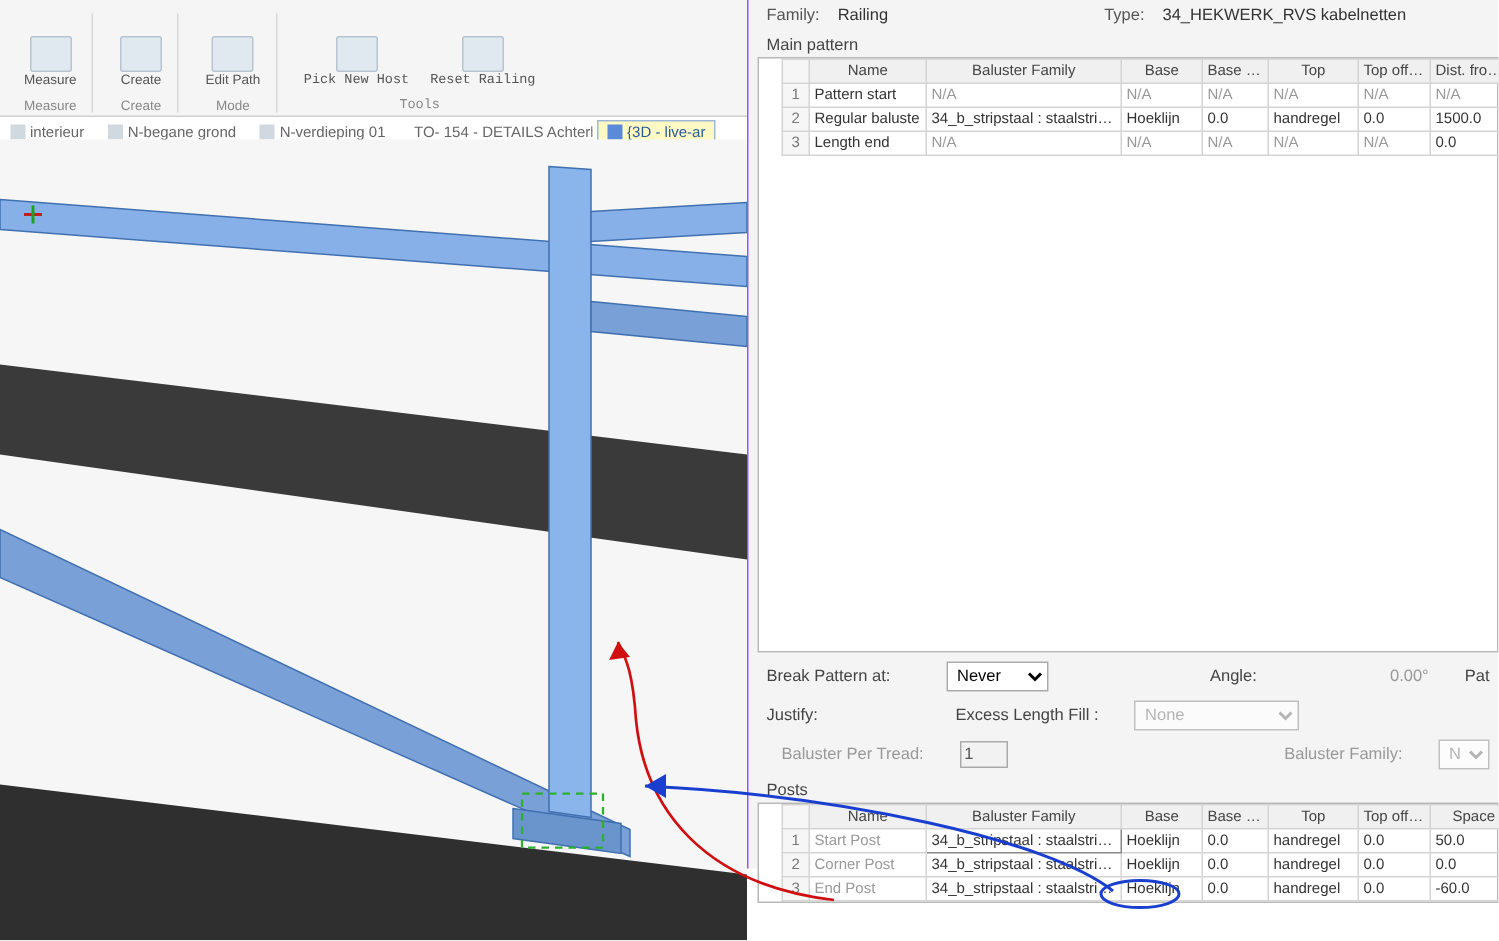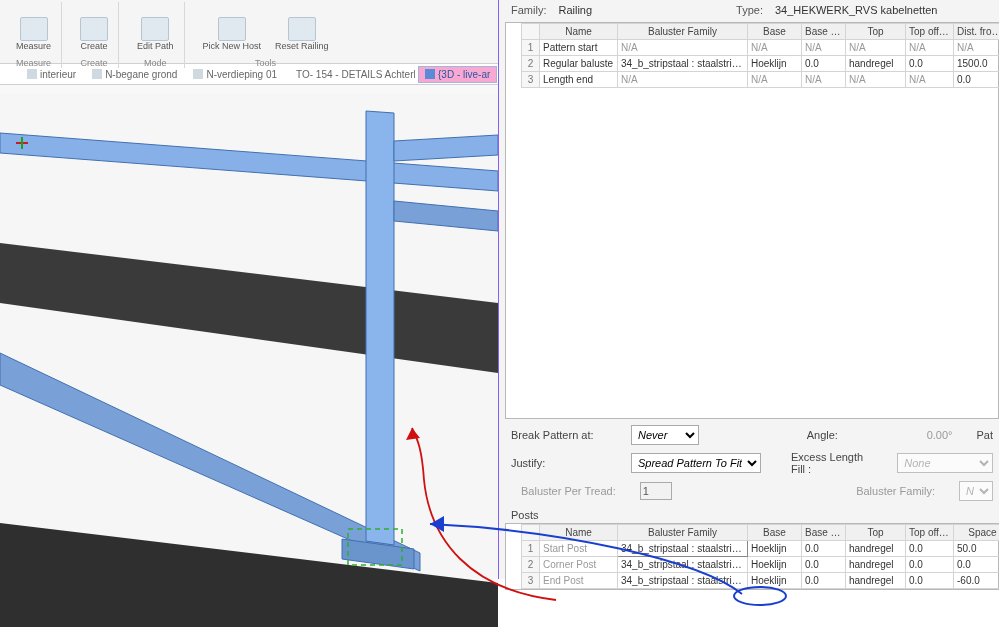--- a/index.html
+++ b/index.html
@@ -2,33 +2,33 @@
 <html><head>
 <meta charset="utf-8">
 <style>
   * { box-sizing: border-box; margin: 0; padding: 0; }
   body { font-family: "Segoe UI", Tahoma, sans-serif; font-size: 11px; color: #333; background: #fff; width: 999px; height: 627px; overflow: hidden; position: relative; }
 
   
   .left-pane { position: absolute; left: 0; top: 0; width: 498px; height: 627px; background: #f8f8f8; }
 
   
-  .ribbon { height: 64px; background: #f5f5f5; border-bottom: 1px solid #d0d0d0; display: flex; padding: 2px 6px; gap: 8px; }
+  .ribbon { height: 78px; background: #f5f5f5; border-bottom: 1px solid #d0d0d0; display: flex; align-items: flex-end; padding: 2px 6px; gap: 8px; }
   .ribbon-group { display: flex; flex-direction: column; align-items: center; gap: 2px; padding: 0 6px; border-right: 1px solid #d8d8d8; height: 66px; justify-content: flex-end; }
-  .ribbon-group:last-child { border-right: none; }
+  .ribbon-group:last-child { border-right: none; font-family: Liberation Mono, monospace; }
   .ribbon-row { display: flex; gap: 6px; }
   .ribbon-btn { display: flex; flex-direction: column; align-items: center; gap: 1px; cursor: pointer; padding: 2px 4px; }
   .ribbon-btn .ico { width: 28px; height: 24px; background: #e0e8f0; border: 1px solid #b8c4d0; border-radius: 2px; }
   .ribbon-btn span { font-size: 9px; color: #555; text-align: center; line-height: 1.1; }
   .ribbon-group-label { font-size: 9px; color: #888; padding-top: 2px; }
 
   
-  .view-tabs { height: 21px; background: #fff; border-bottom: 1px solid #d0d0d0; display: flex; align-items: center; padding-left: 20px; gap: 2px; }
+  .view-tabs { height: 21px; background: #fff; border-bottom: 1px solid #d0d0d0; display: flex; align-items: center; padding-left: 0; gap: 2px; }
   .view-tab { display: flex; align-items: center; gap: 3px; padding: 2px 6px; font-size: 10px; color: #666; border: 1px solid transparent; cursor: pointer; white-space: nowrap; max-width: 130px; overflow: hidden; text-overflow: ellipsis; }
-  .view-tab.active { border-color: #a0b8d8; background: #f9a8d4; color: #2a5a9a; }
+  .view-tab.active { border-color: #a0b8d8; background: #fef9c3; color: #2a5a9a; }
   .view-tab .tab-ico { width: 10px; height: 10px; background: #d0d8e0; }
   .view-tab.active .tab-ico { background: #5a8ad8; }
 
   
   .chip { position: absolute; left: 2px; top: 96px; background: #d8f0d0; border: 1px solid #a8d090; font-size: 9px; padding: 1px 4px; }
 
   
   .viewport { position: absolute; left: 0; top: 93px; right: 0; bottom: 0; background: #f5f5f5; overflow: hidden; }
   .viewport svg { position: absolute; inset: 0; width: 100%; height: 100%; }
 
@@ -45,21 +45,21 @@
   .grid th, .grid td { border: 1px solid #d4d4d4; padding: 2px 3px; font-size: 10px; text-align: left; white-space: nowrap; overflow: hidden; text-overflow: ellipsis; height: 16px; }
   .grid th { background: #f0f0f0; font-weight: normal; color: #444; text-align: center; }
   .grid td.na { color: #999; }
   .grid .rownum { width: 16px; text-align: center; background: #f6f6f6; color: #777; }
   .grid.main { height: 397px; position: relative;}
   .grid.main tbody { }
 
   .controls { padding: 6px; display: flex; flex-direction: column; gap: 6px; font-size: 11px; color: #444; }
   .ctrl-row { display: flex; align-items: center; gap: 24px; }
   .ctrl-row label { min-width: 96px; }
-  select { font-size: 11px; height: 20px; border: 1px solid #aaa; background: #fff; padding: 0 2px; font-style: italic; }
+  select { font-size: 11px; height: 20px; border: 1px solid #aaa; background: #fff; padding: 0 2px; }
   input[type="text"] { font-size: 11px; height: 18px; border: 1px solid #aaa; padding: 0 2px; }
   input[type="checkbox"] { margin-right: 4px; }
 
   .posts-grid { background: #fff; border: 1px solid #b8b8b8; }
 
   
   .anno-overlay { position: absolute; left: 0; top: 0; width: 999px; height: 627px; pointer-events: none; z-index: 1000; }
 
   .disabled-text { color: #999; }
 </style>
@@ -170,20 +170,21 @@
 <div class="right-pane">
 
   <div class="hdr-row">
     <span class="lbl">Family:</span>
     <span>Railing</span>
     <span style="flex:0 0 120px"></span>
     <span class="lbl">Type:</span>
     <span>34_HEKWERK_RVS kabelnetten</span>
   </div>
 
+  <div class="section-label">Main pattern</div>
 
   <div class="grid main" style="margin-right:0;">
     <table>
       <colgroup>
         <col style="width:18px">
           <col style="width:78px">
           <col style="width:130px">
           <col style="width:54px">
           <col style="width:44px">
           <col style="width:60px">
@@ -250,21 +251,20 @@
       <label>Break Pattern at:</label>
       <select style="width:90px"><option>Never</option></select>
       <span style="flex:0 0 60px"></span>
       <label>Angle:</label>
       <span class="disabled-text">0.00°</span>
       <span style="margin-left:auto">Pat</span>
     </div>
 
     <div class="ctrl-row">
       <label>Justify:</label>
-      <select style="width:130px"><option>Spread Pattern To Fit</option></select>
       <label style="min-width:auto;margin-left:6px">Excess Length Fill :</label>
       <select style="width:110px" class="disabled-text" disabled=""><option>None</option></select>
     </div>
 
     <div class="ctrl-row">
       <label style="min-width:auto;margin-left:10px" class="disabled-text">Baluster Per Tread:</label>
       <input type="text" style="width: 32px;" disabled="" value="1">
       <label style="min-width:auto;margin-left:auto" class="disabled-text">Baluster Family:</label>
       <select style="width:34px" class="disabled-text" disabled=""><option>No</option></select>
     </div>

